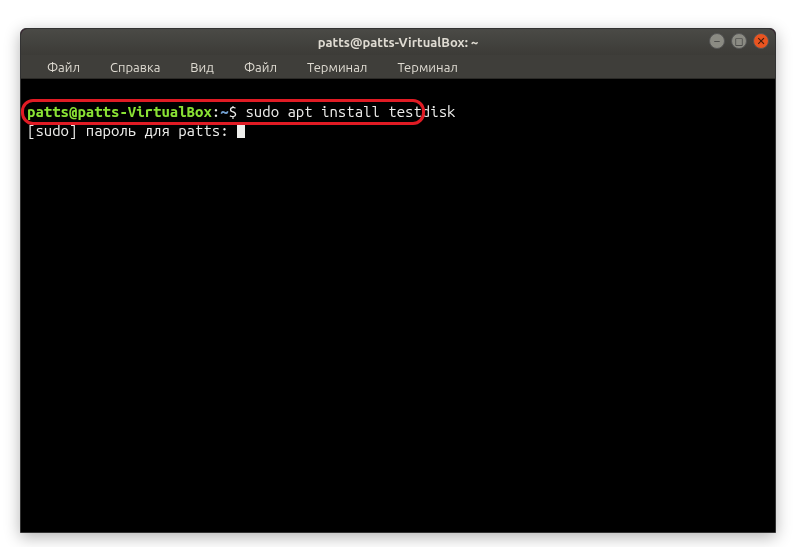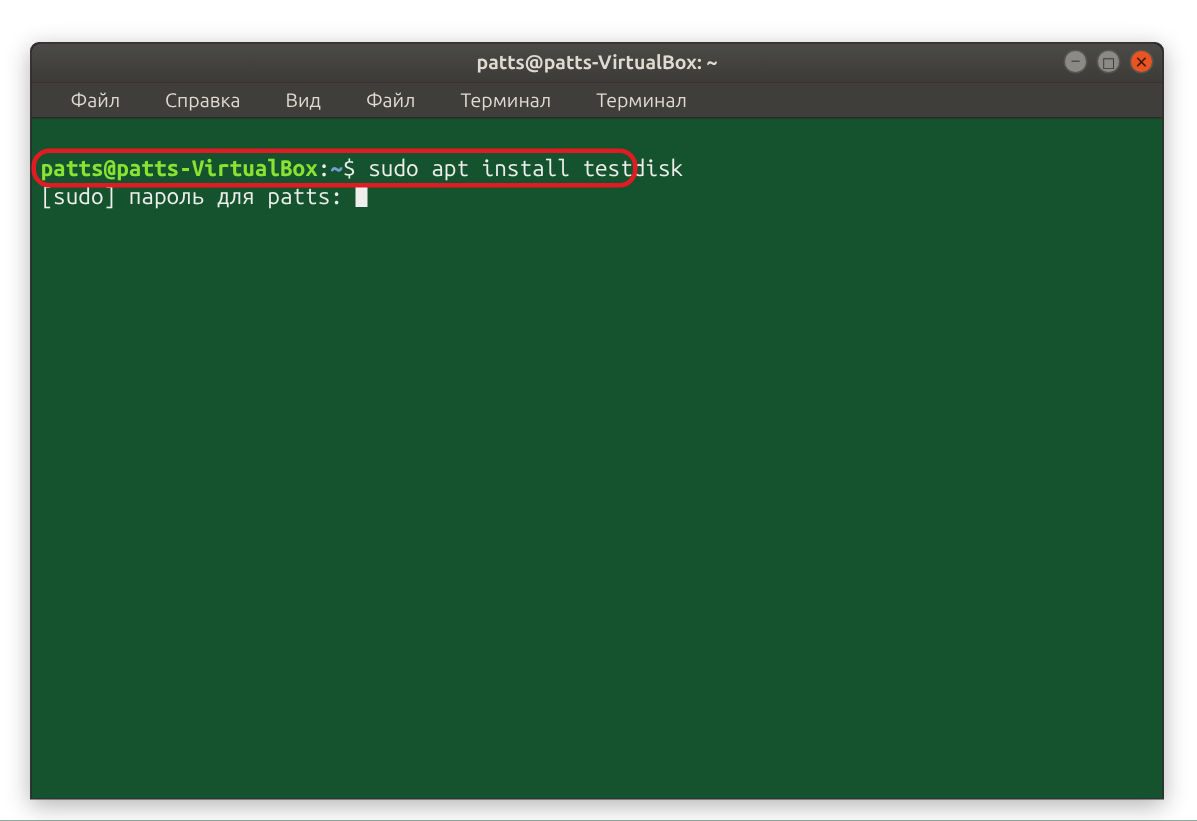--- a/index.html
+++ b/index.html
@@ -73,21 +73,21 @@
     color: #dfdbd2;
     border-bottom: 1px solid #2b2a27;
   }
   .menu-item {
     padding: 2px 8px;
     cursor: pointer;
     margin-left: 12px;
   }
   .terminal-body {
     flex: 1;
-    background: #14532d;
+    background: #000000;
     padding: 4px 6px;
     font-size: 15px;
     line-height: 19px;
     color: #eeeeec;
     font-family: "Ubuntu Mono","DejaVu Sans Mono",monospace;
     white-space: pre;
     position: relative;
   }
   .pr-user { color: #8ae234; font-weight: bold; }
   .pr-host { color: #8ae234; font-weight: bold; }

